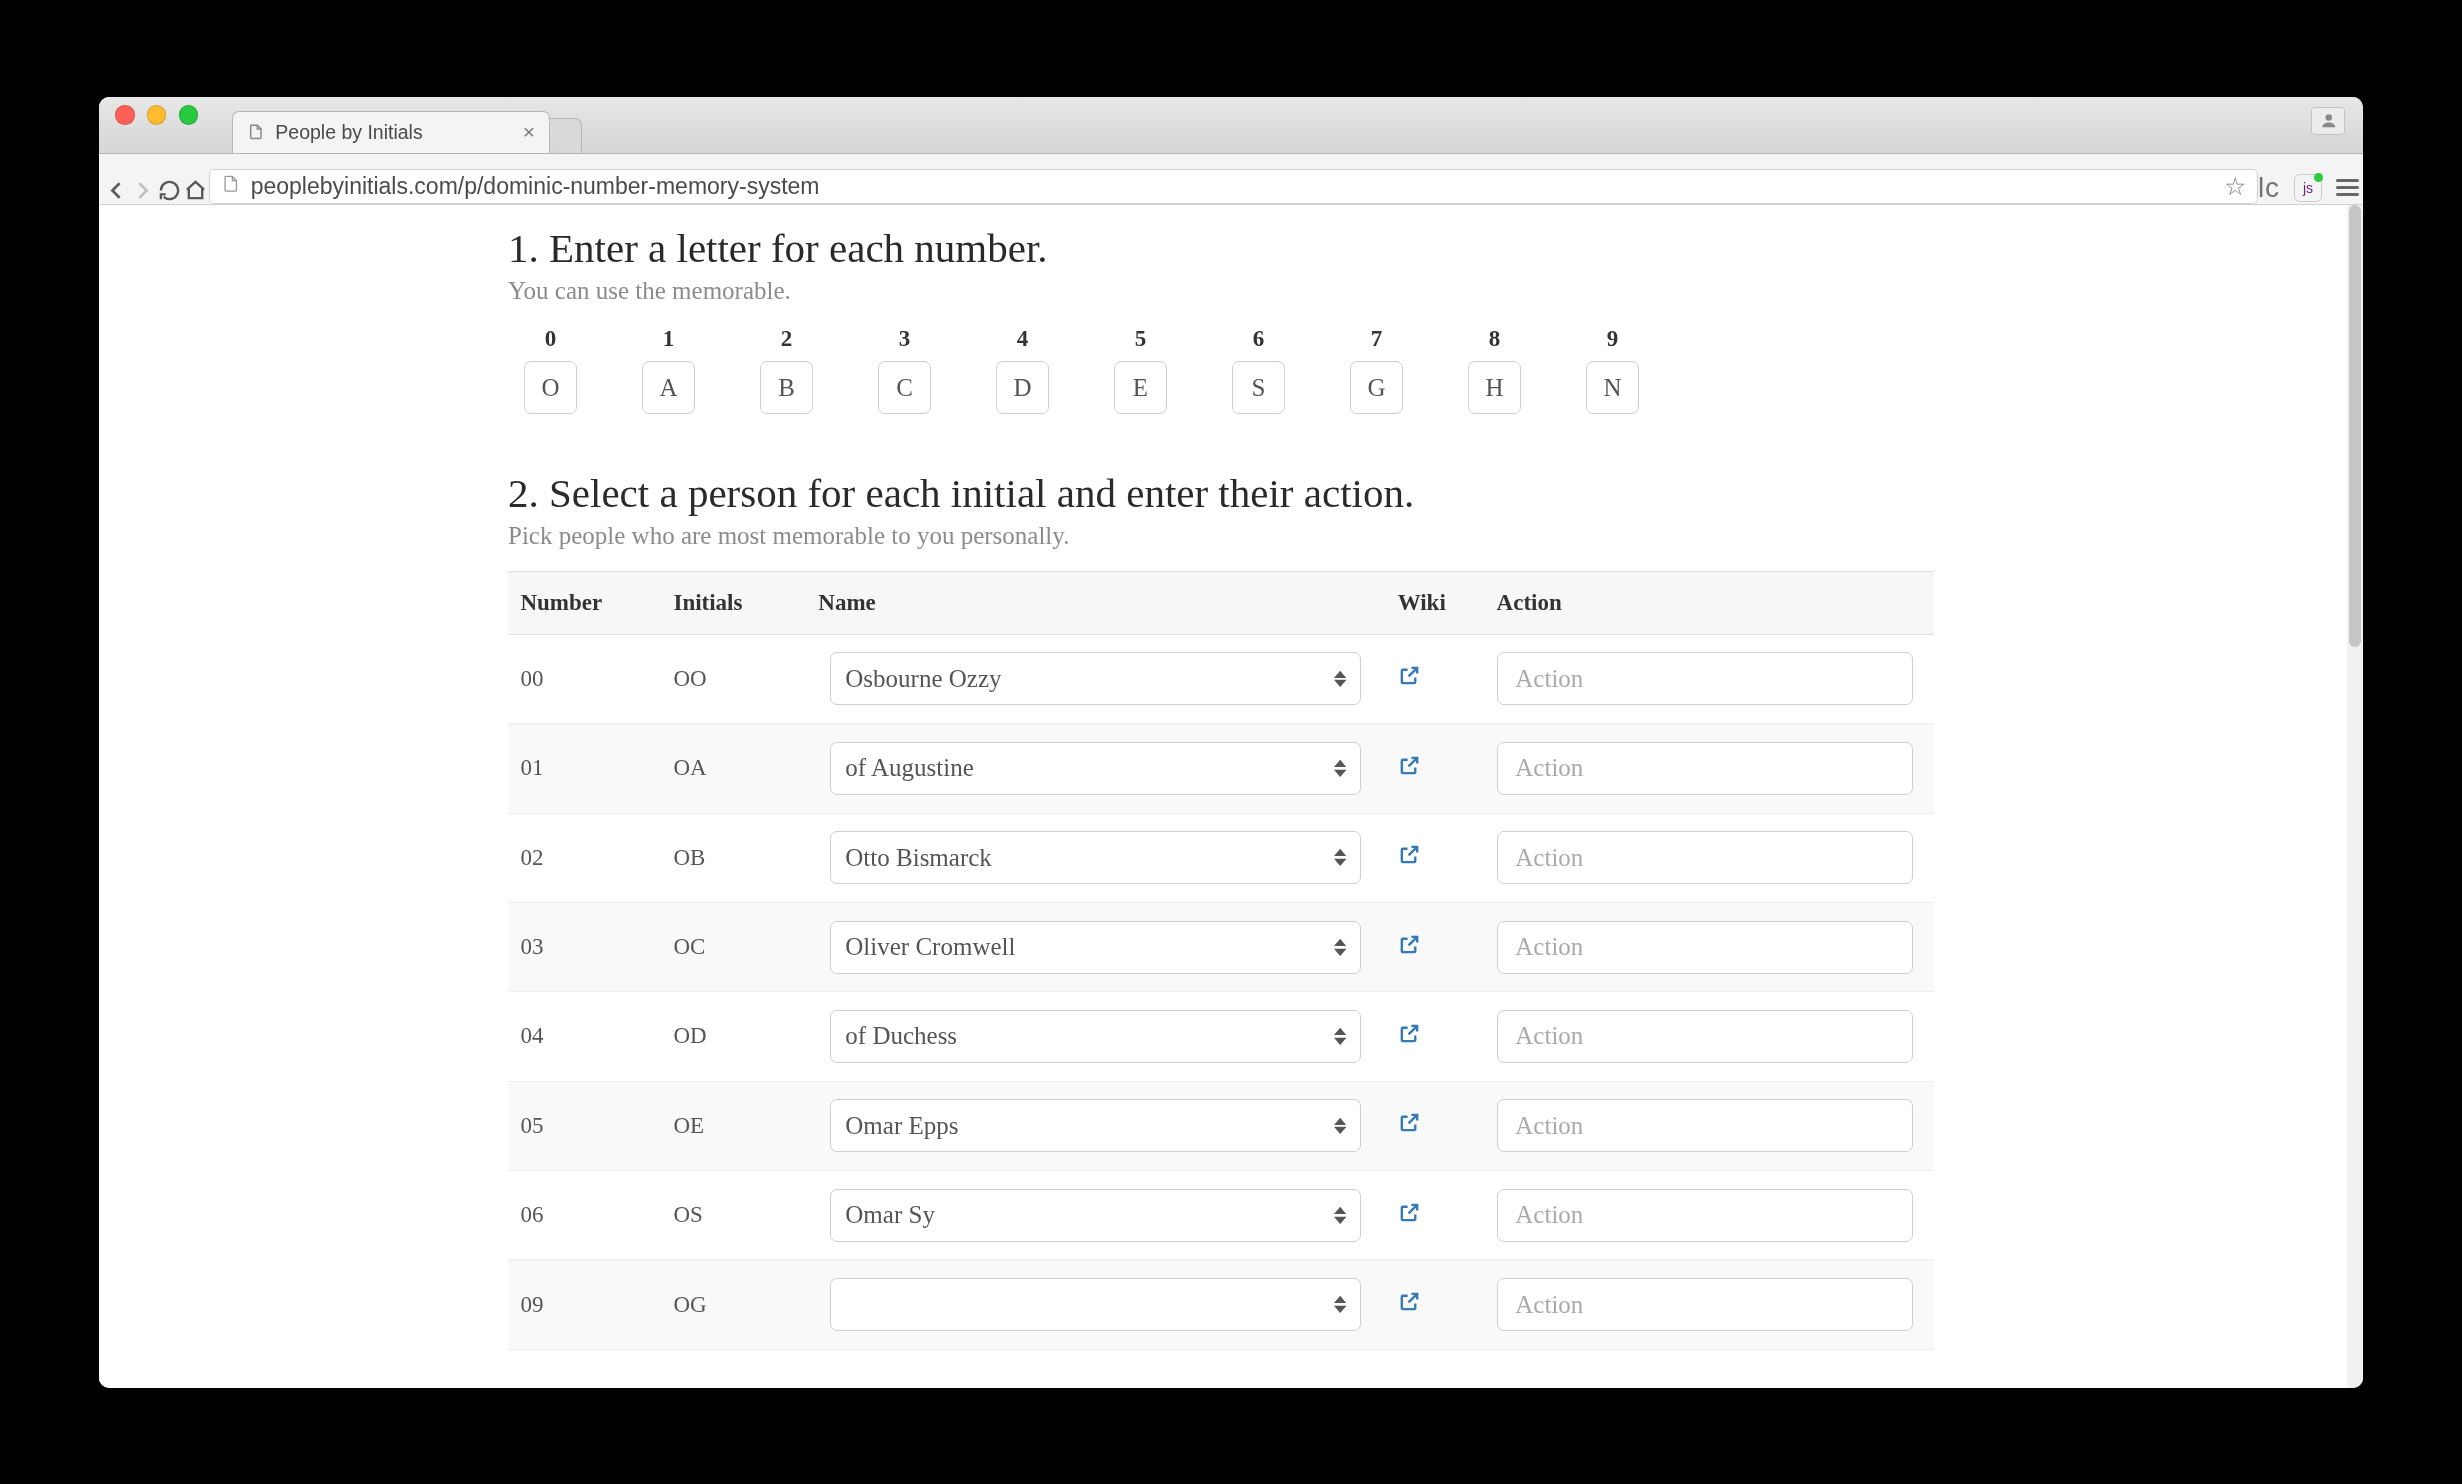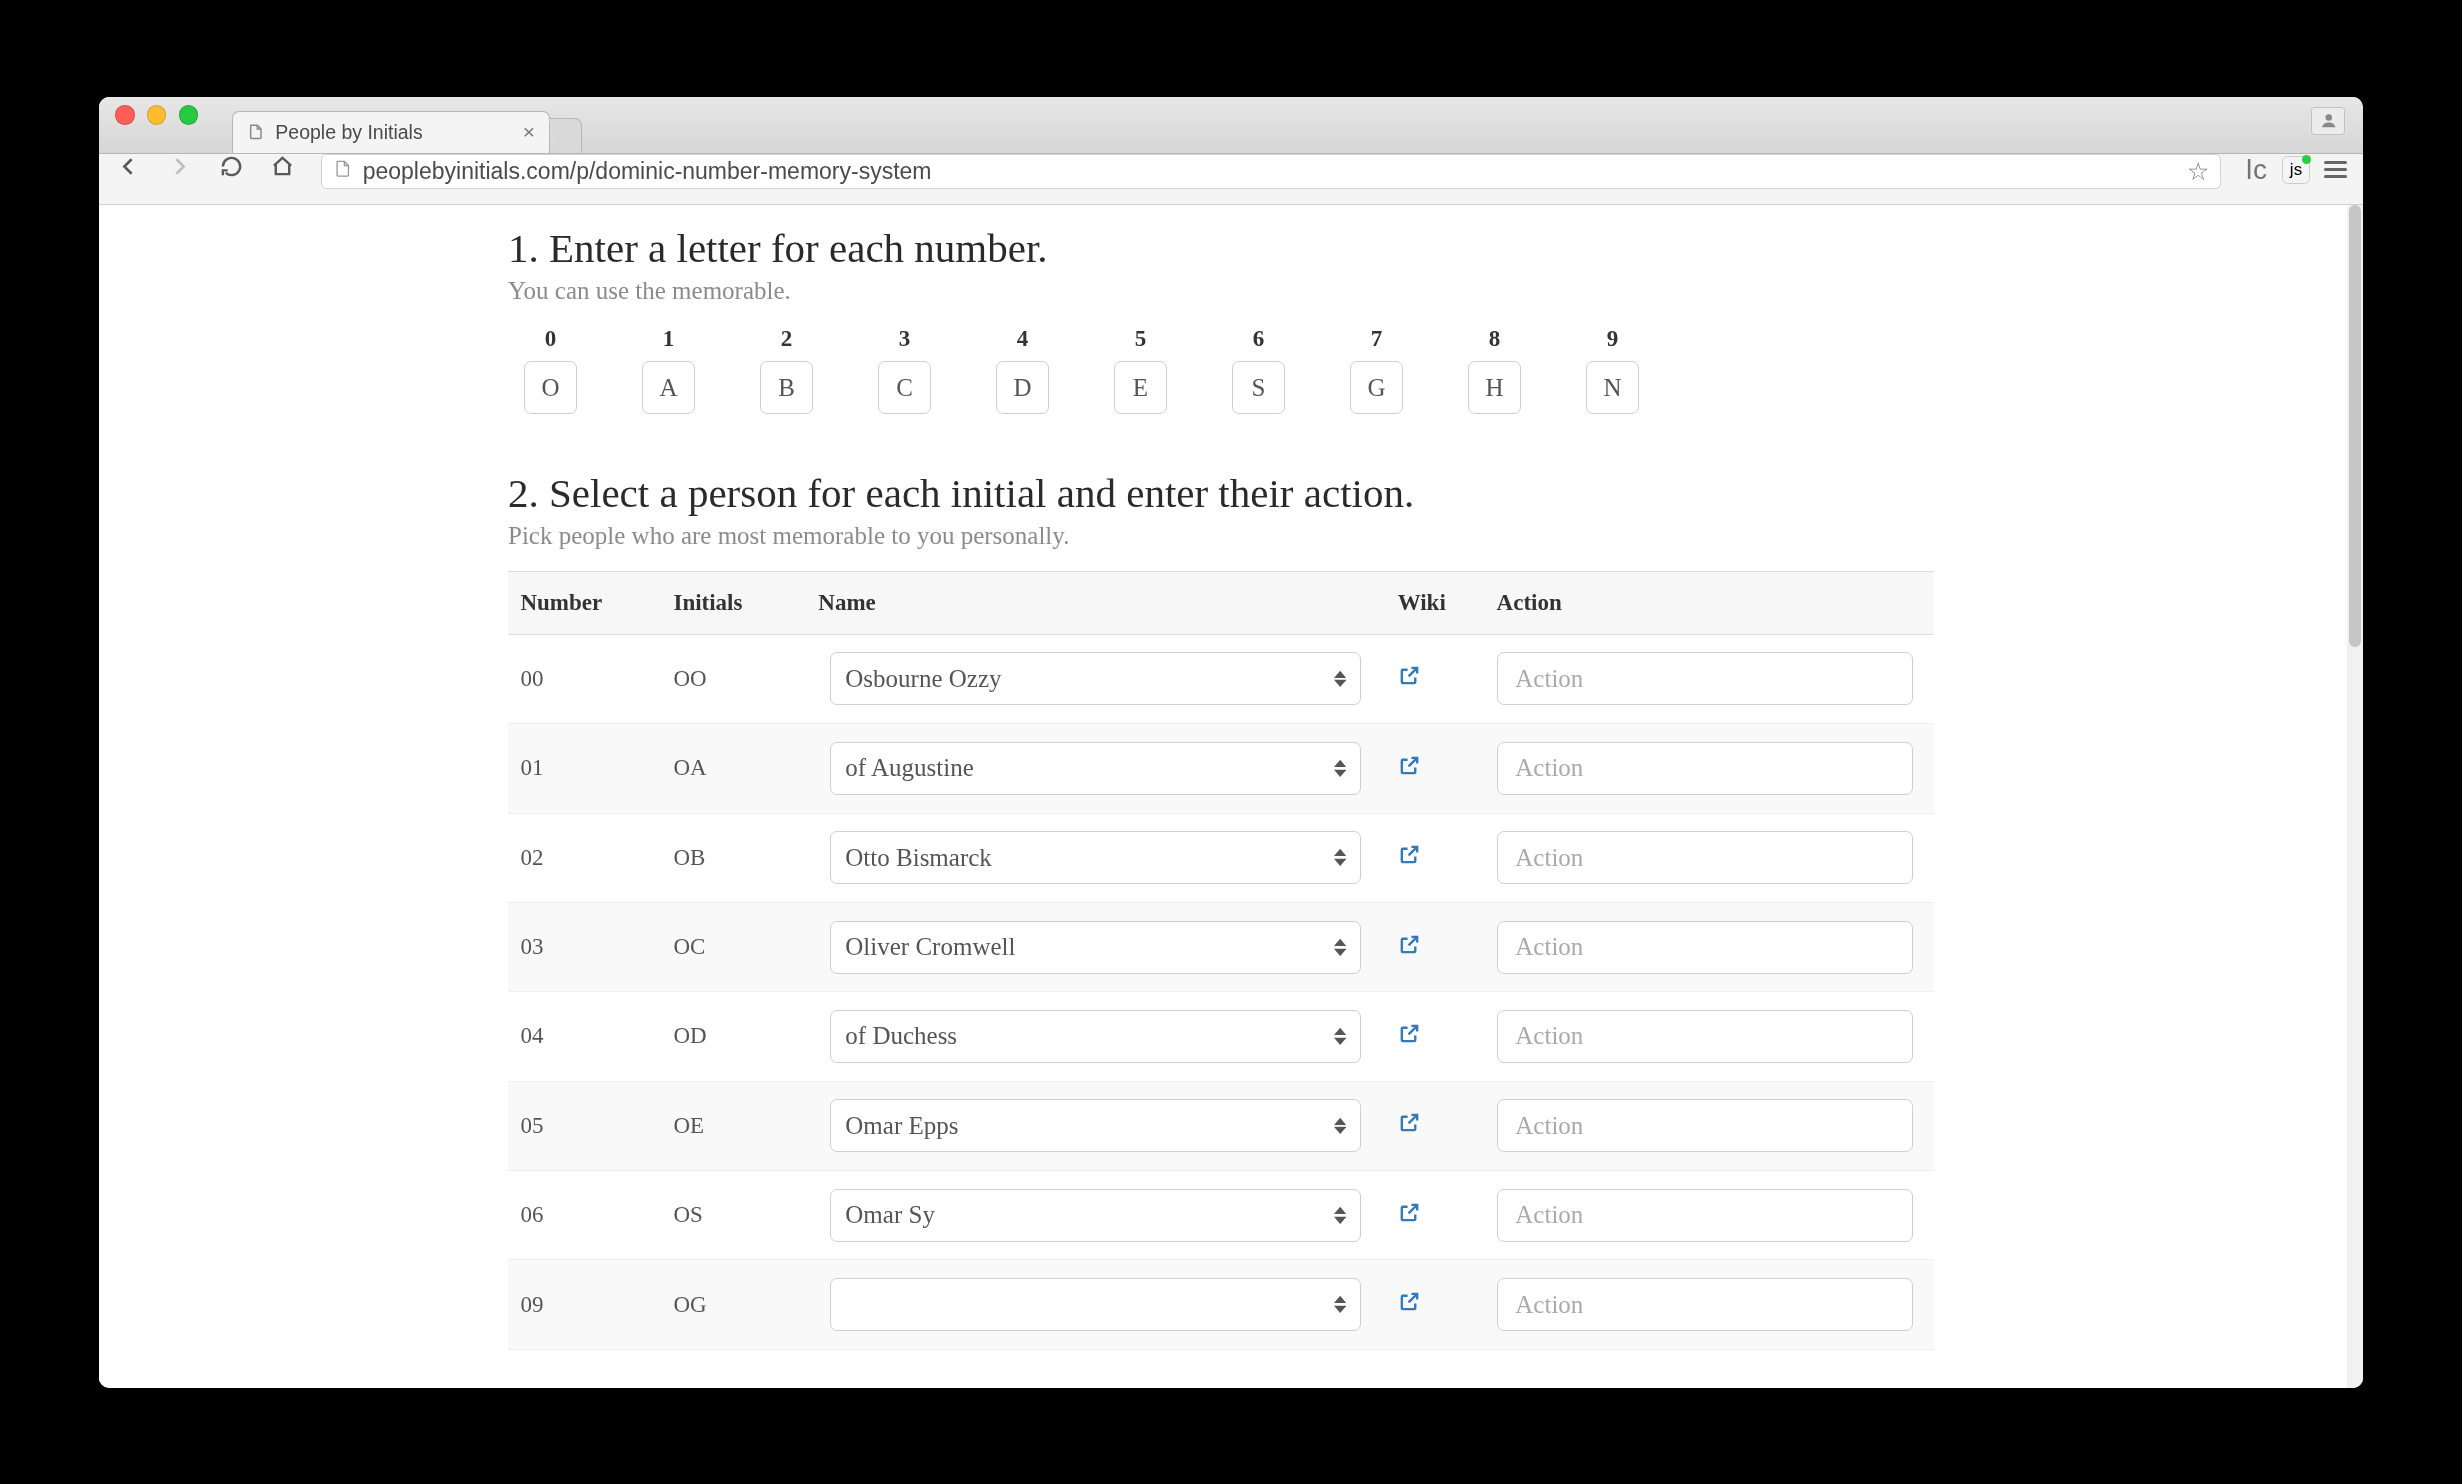--- a/index.html
+++ b/index.html
@@ -84,23 +84,23 @@
     background: #ececec;
     display: flex; align-items: center; justify-content: center;
     color: #888;
   }
   
   .toolbar {
     height: 51px;
     background: #f4f4f4;
     border-bottom: 0.9px solid #d0d0d0;
     display: flex;
-    align-items: flex-start;
-    padding: 0 16px;
-    gap: 25px;
+    align-items: flex-end;
+    padding: 0 4px;
+    gap: 0;
     font-family: -apple-system, "Segoe UI", Arial, sans-serif;
   }
   .tb-btn {
     width: 26.5px; height: 26.5px;
     display: flex; align-items: center; justify-content: center;
     color: #5a5a5a; cursor: pointer;
   }
   .tb-btn.disabled { color: #bfbfbf; }
   .omnibox {
     flex: 1;
@@ -115,21 +115,21 @@
     font-size: 23px;
     color: #4b4b4b;
   }
   .omnibox .site-icon { color: #999; }
   .omnibox .star { margin-left: auto; color: #7a7a7a; font-size: 25px; }
   .ext-icons { display: flex; gap: 14px; align-items: center; }
   .ext-lc { font-family: "Segoe UI", Arial, sans-serif; font-size: 28px; color: #737373; letter-spacing: 0.9px; }
   .ext-js {
     width: 28px; height: 28px; border: 0.9px solid #ccc; border-radius: 5.3px;
     display: flex; align-items: center; justify-content: center;
-    font-size: 17px; color: #000000; position: relative;
+    font-size: 14px; color: #701a75; position: relative;
   }
   .ext-js::after {
     content: ""; position: absolute; top: -1.8px; right: -1.8px;
     width: 8.8px; height: 8.8px; background: #2ecc40; border-radius: 50%;
   }
   .hamburger { display: flex; flex-direction: column; gap: 4.4px; cursor: pointer; }
   .hamburger span { width: 23px; height: 2.7px; background: #666; border-radius: 1.8px; }
 
   
   .viewport {

